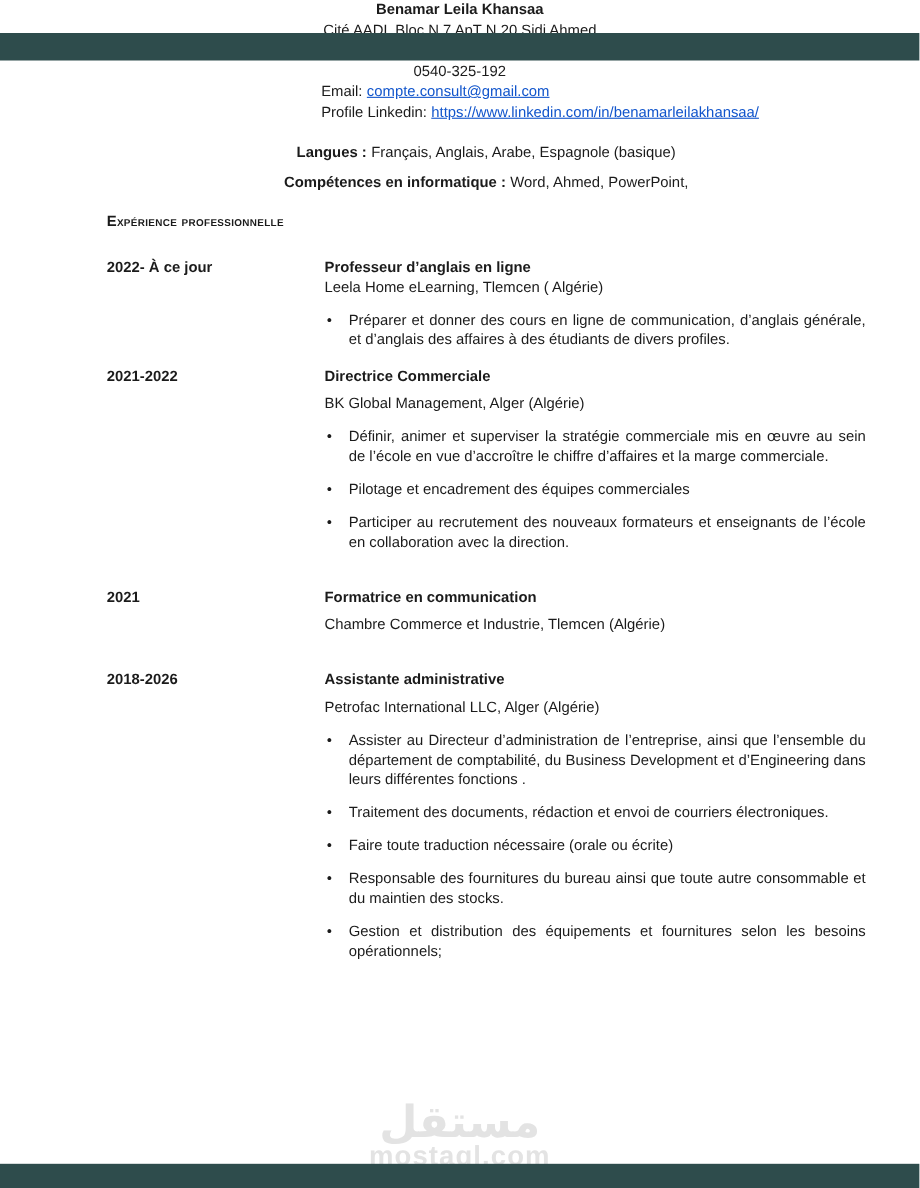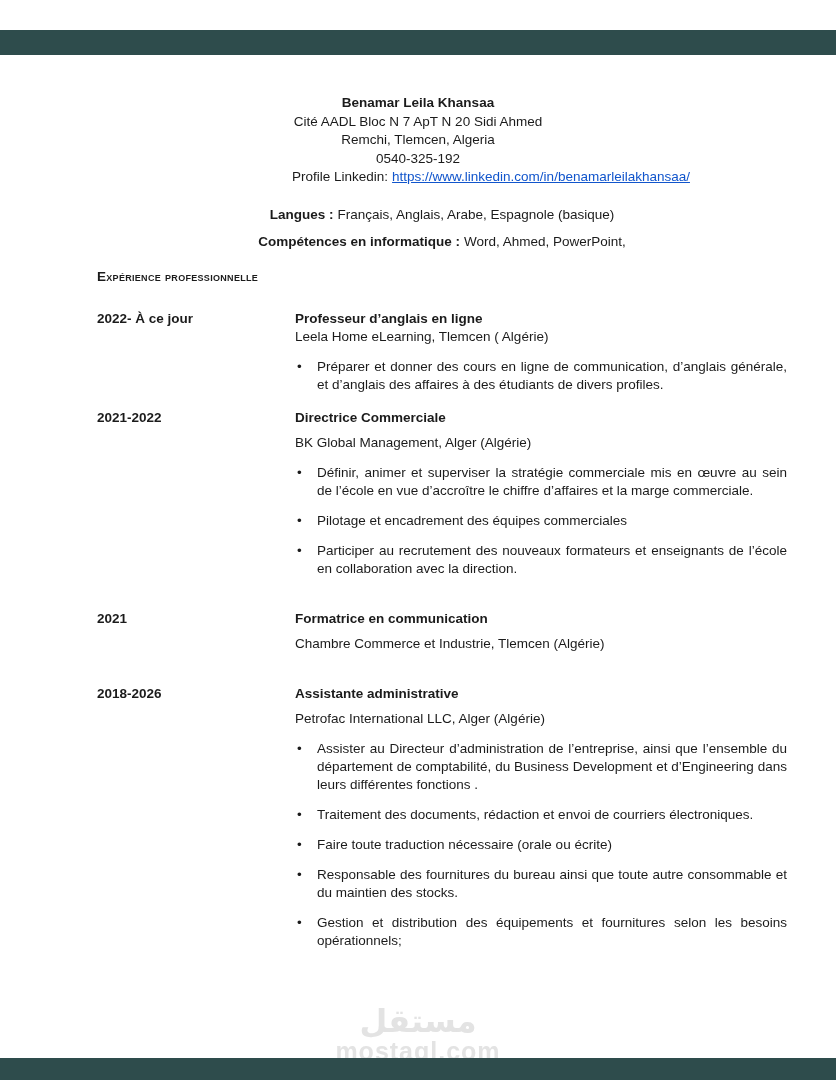--- a/index.html
+++ b/index.html
@@ -7,21 +7,21 @@
     width:836px; height:1080px;
     background:#ffffff;
     font-family:"Liberation Sans","DejaVu Sans",sans-serif;
     font-size:13.5px; color:#1b1b1b;
     position:relative; overflow:hidden;
   }
   .bar { position:absolute; left:0; width:836px; background:#2e4c4c; }
   .bar.top { top:30px; height:25px; }
   .bar.bottom { bottom:0; height:22px; }
 
-  header { padding-top:94px; text-align:center; line-height:18.5px; }
+  header { text-align:center; line-height:18.5px; }
   .name { font-weight:bold; }
   .contact-sub { width:-moz-fit-content; width:fit-content; margin-left:292px; text-align:left; }
   .lbl { margin-right:4px; }
   a.link { color:#1155cc; text-decoration:underline; cursor:pointer; }
 
   main { margin-left:97px; width:690px; line-height:18px; }
   .skills { margin-top:19px;text-align:center; }
   .skill { margin:0; }
   .skill + .skill { margin-top:9px; }
   .skill b { margin-right:4px; }
@@ -40,34 +40,37 @@
   .company { margin:7px 0 0; }
   .company.tight { margin-top:0; }
   .bullet { display:flex; margin-top:12px; }
   .bullet .dot { width:20px; flex:none; padding-left:2px; }
   .bullet p { margin:0; text-align:justify; }
 
   .watermark {
     position:absolute; top:1000px; left:0; width:836px;
     text-align:center; color:#e3e3e3; font-weight:bold;
   }
-  .wm-ar { font-size:32px; line-height:42px; }
+  .wm-ar { font-size:40px; line-height:42px; }
   .wm-site { font-size:25px; line-height:18px; letter-spacing:1px; }
 </style>
 </head>
 <body>
 
 <div class="bar top"></div>
 
 <header>
   <div class="name">Benamar Leila Khansaa</div>
   <div>Cité AADL Bloc N 7 ApT N 20 Sidi Ahmed</div>
   <div>Remchi, Tlemcen, Algeria</div>
   <div>0540-325-192</div>
   <div class="contact-sub">
+    <div>
+      <span class="lbl">Email:</span><a class="link">compte.consult@gmail.com</a>
+    </div>
     <div>
       <span class="lbl">Profile Linkedin:</span><a class="link">https://www.linkedin.com/in/benamarleilakhansaa/</a>
     </div>
   </div>
 </header>
 
 <main>
   <div class="skills">
     <p class="skill">
       <b>Langues :</b><span>Français, Anglais, Arabe, Espagnole (basique)</span>

